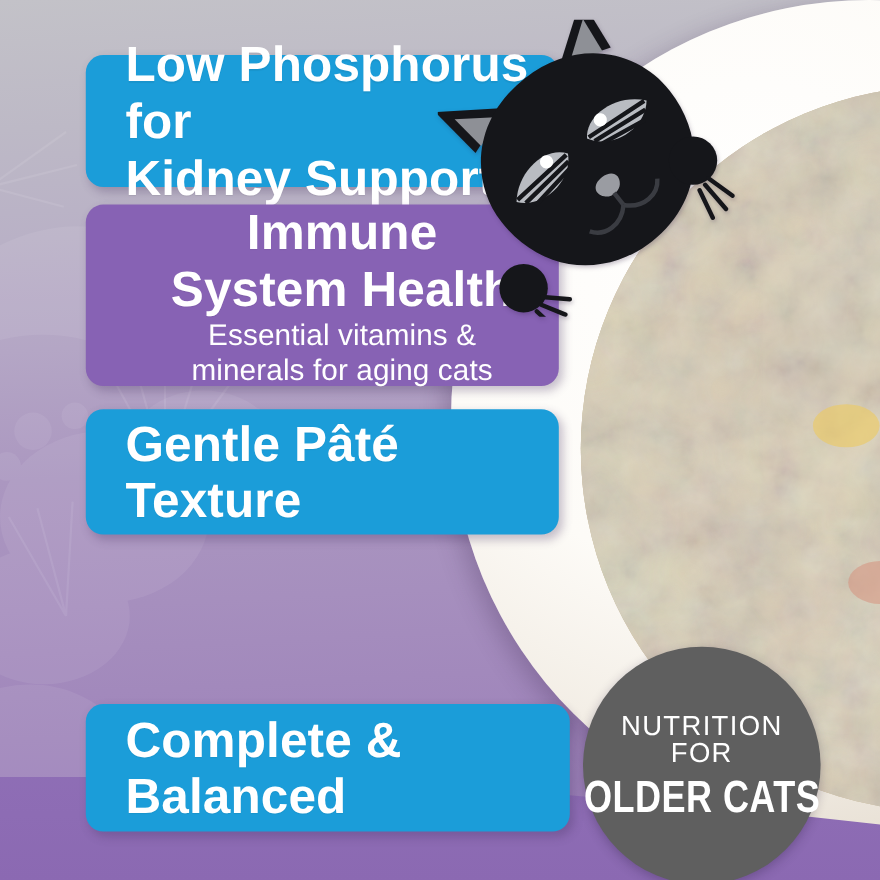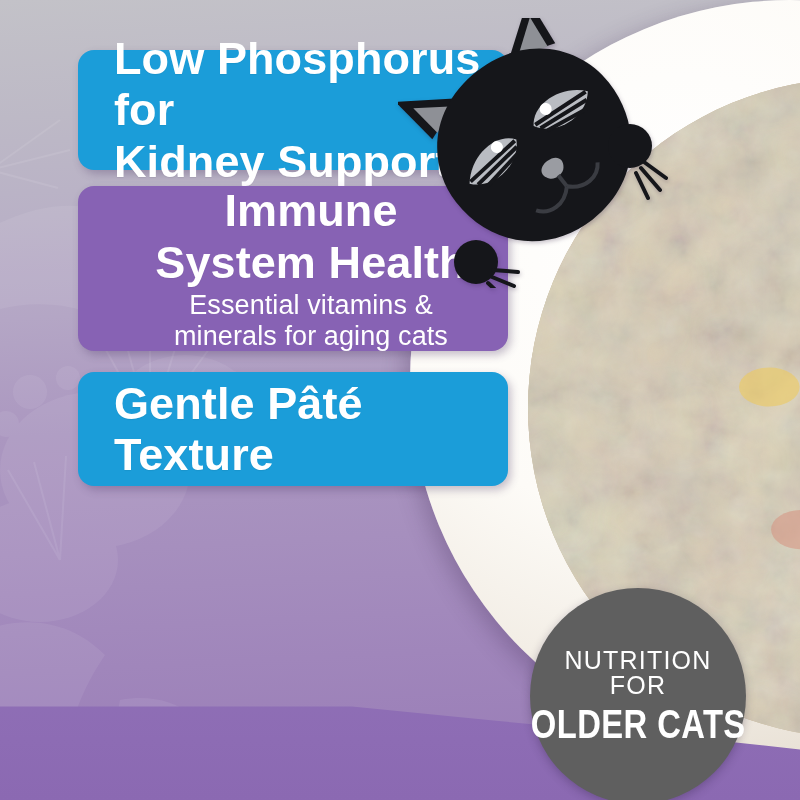--- a/index.html
+++ b/index.html
@@ -192,20 +192,23 @@
   <div class="banner purple" id="b2">
     <div class="title">Immune<br>System Health</div>
     <div class="sub">Essential vitamins &amp;<br>minerals for aging cats</div>
   </div>
 
   <div class="banner blue" id="b3">
     <div class="title">Gentle Pâté<br>Texture</div>
   </div>
 
 
+  <div class="banner blue" id="b5">
+    <div class="title">Complete &amp; Balanced</div>
+  </div>
 
   <div class="cat">
     <svg viewBox="0 0 270 270">
       <g transform="rotate(-38 135 125)">
 
         <path d="M58 60 L 52 8 L 104 44 Z" fill="#15161a"></path>
         <path d="M214 60 L 220 8 L 168 44 Z" fill="#15161a"></path>
         <path d="M66 58 L 62 24 L 96 48 Z" fill="#8e9096"></path>
         <path d="M206 58 L 210 24 L 176 48 Z" fill="#8e9096"></path>
 

